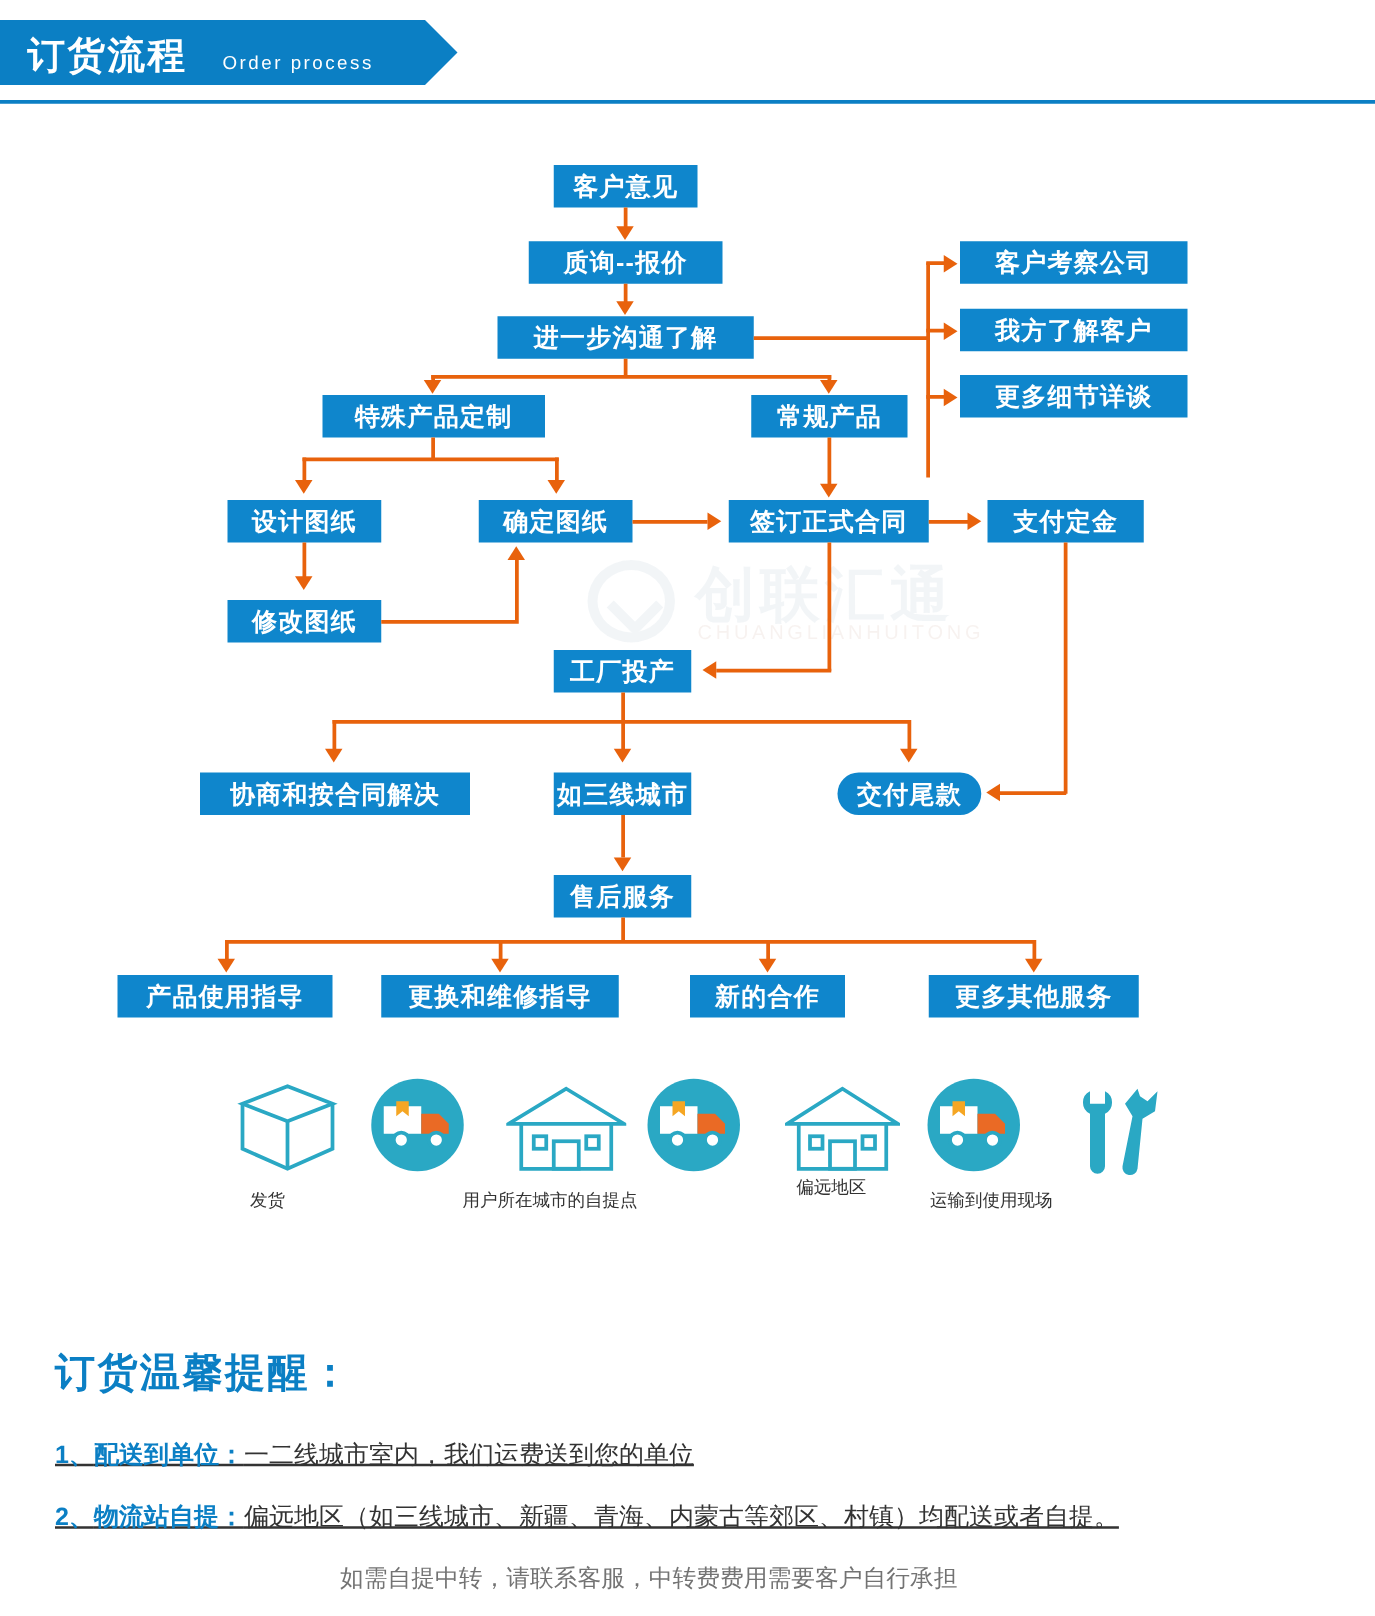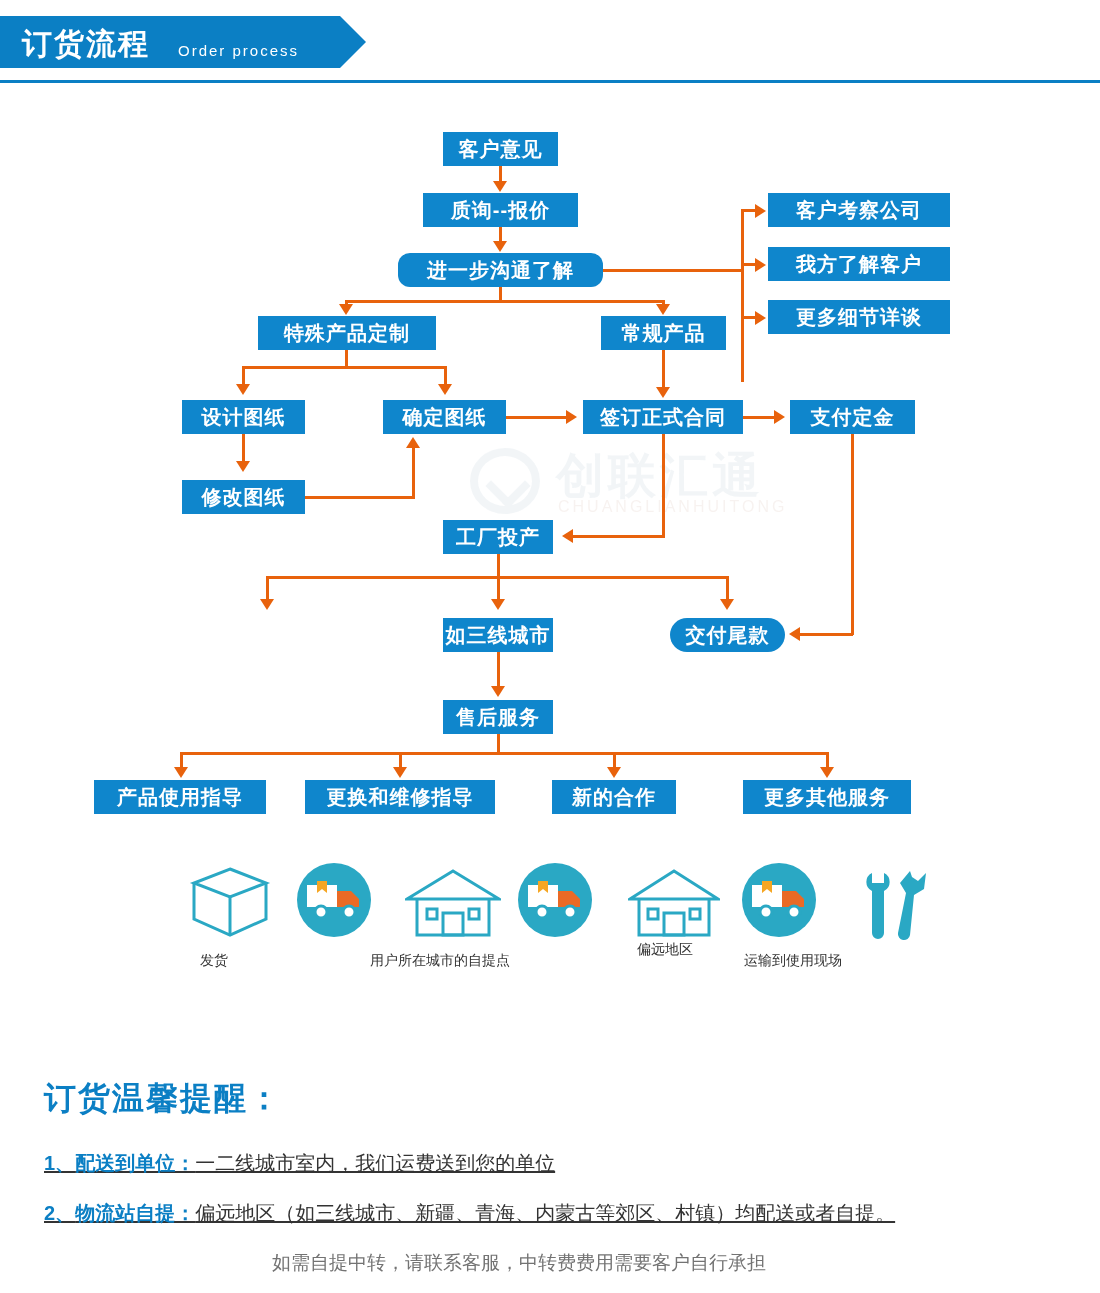--- a/index.html
+++ b/index.html
@@ -98,38 +98,39 @@
 <div class="watermark">
   <div class="wm-logo"></div>
   <div class="wm-cn">创联汇通</div>
   <div class="wm-en">CHUANGLIANHUITONG</div>
 </div>
 
 <div class="flow">
 
   <div class="node" style="left:443px;top:42px;width:115px;">客户意见</div>
   <div class="node" style="left:423px;top:103px;width:155px;">质询--报价</div>
-  <div class="node" style="left:398px;top:163px;width:205px;border-radius:12px;">进一步沟通了解</div>
+  <div class="node" style="left:398px;top:163px;width:205px;">进一步沟通了解</div>
 
   <div class="node" style="left:768px;top:103px;width:182px;">客户考察公司</div>
   <div class="node" style="left:768px;top:157px;width:182px;">我方了解客户</div>
   <div class="node" style="left:768px;top:210px;width:182px;">更多细节详谈</div>
 
   <div class="node" style="left:258px;top:226px;width:178px;">特殊产品定制</div>
   <div class="node" style="left:601px;top:226px;width:125px;">常规产品</div>
 
   <div class="node" style="left:182px;top:310px;width:123px;">设计图纸</div>
   <div class="node" style="left:383px;top:310px;width:123px;">确定图纸</div>
   <div class="node" style="left:583px;top:310px;width:160px;">签订正式合同</div>
   <div class="node" style="left:790px;top:310px;width:125px;">支付定金</div>
 
   <div class="node" style="left:182px;top:390px;width:123px;">修改图纸</div>
 
   <div class="node" style="left:443px;top:430px;width:110px;">工厂投产</div>
 
+  <div class="node" style="left:160px;top:528px;width:216px;">协商和按合同解决</div>
   <div class="node" style="left:443px;top:528px;width:110px;">如三线城市</div>
   <div class="node" style="left:670px;top:528px;width:115px;border-radius:17px;">交付尾款</div>
 
   <div class="node" style="left:443px;top:610px;width:110px;">售后服务</div>
 
   <div class="node" style="left:94px;top:690px;width:172px;">产品使用指导</div>
   <div class="node" style="left:305px;top:690px;width:190px;">更换和维修指导</div>
   <div class="node" style="left:552px;top:690px;width:124px;">新的合作</div>
   <div class="node" style="left:743px;top:690px;width:168px;">更多其他服务</div>
 

